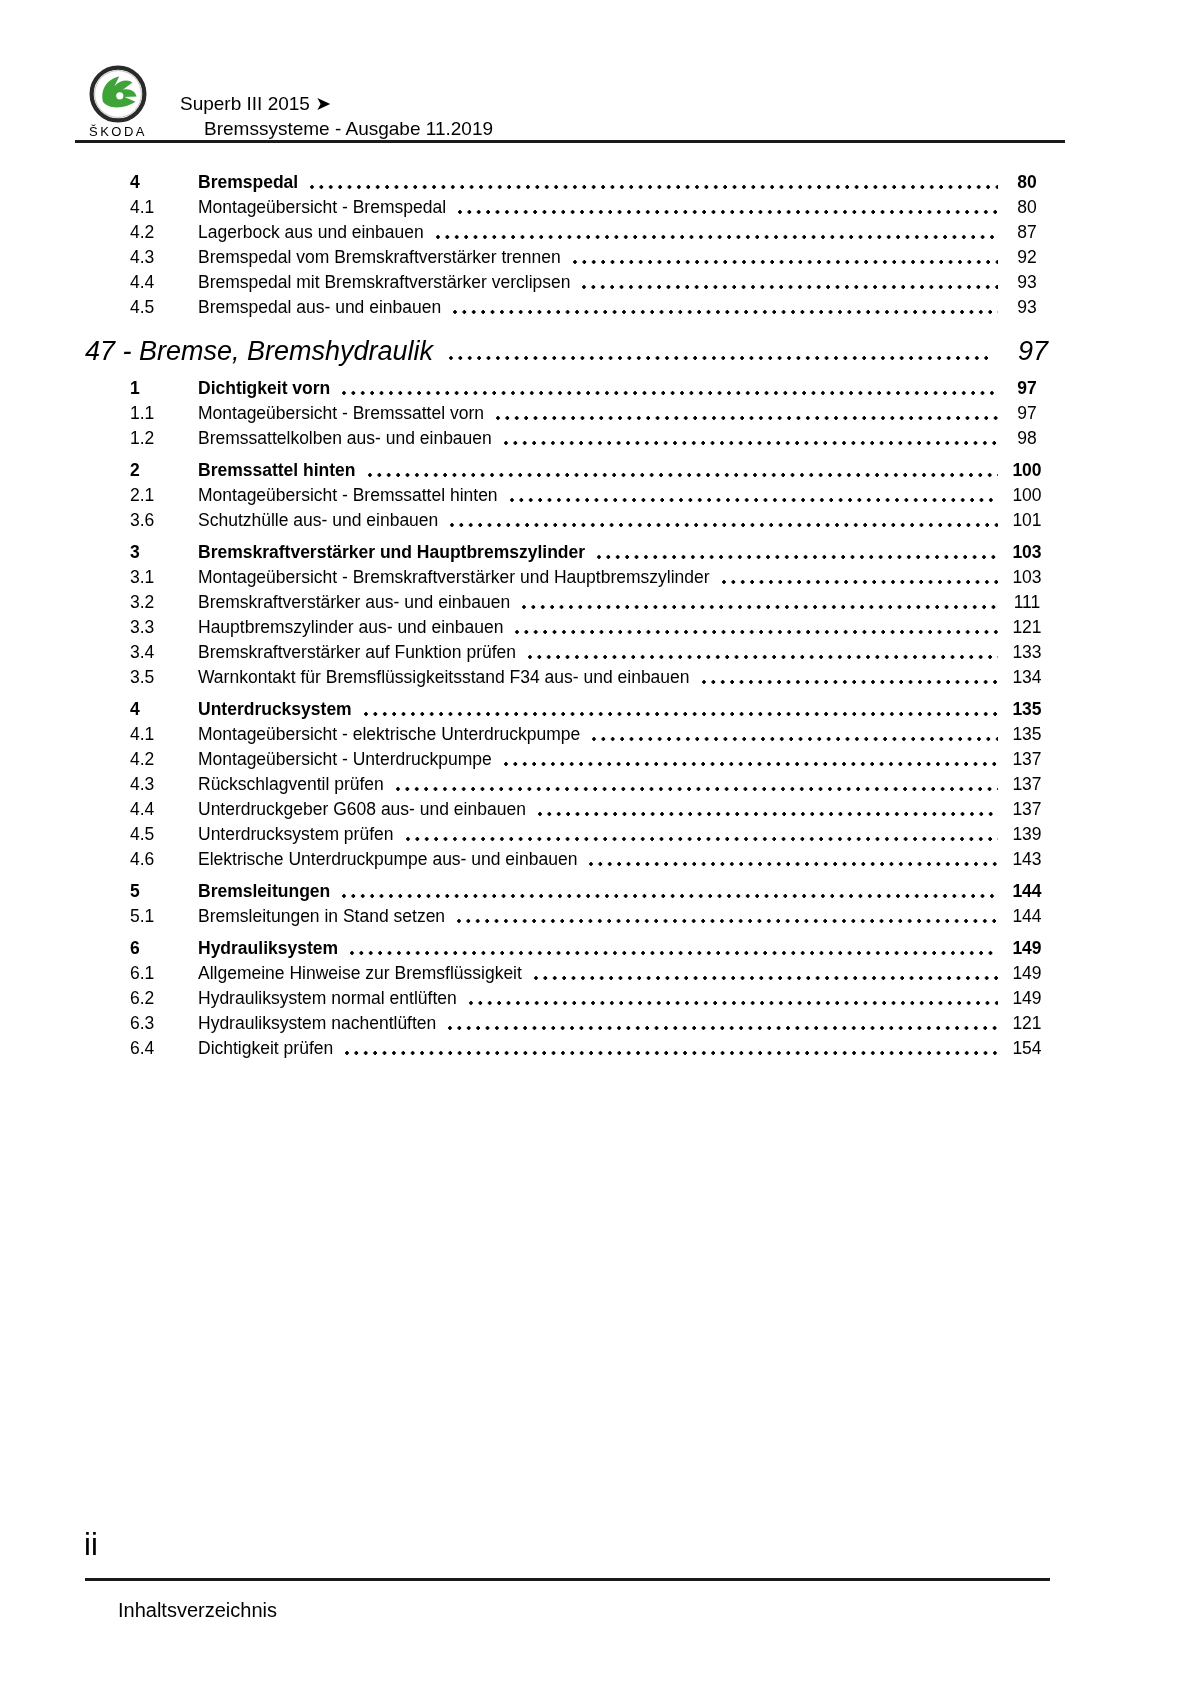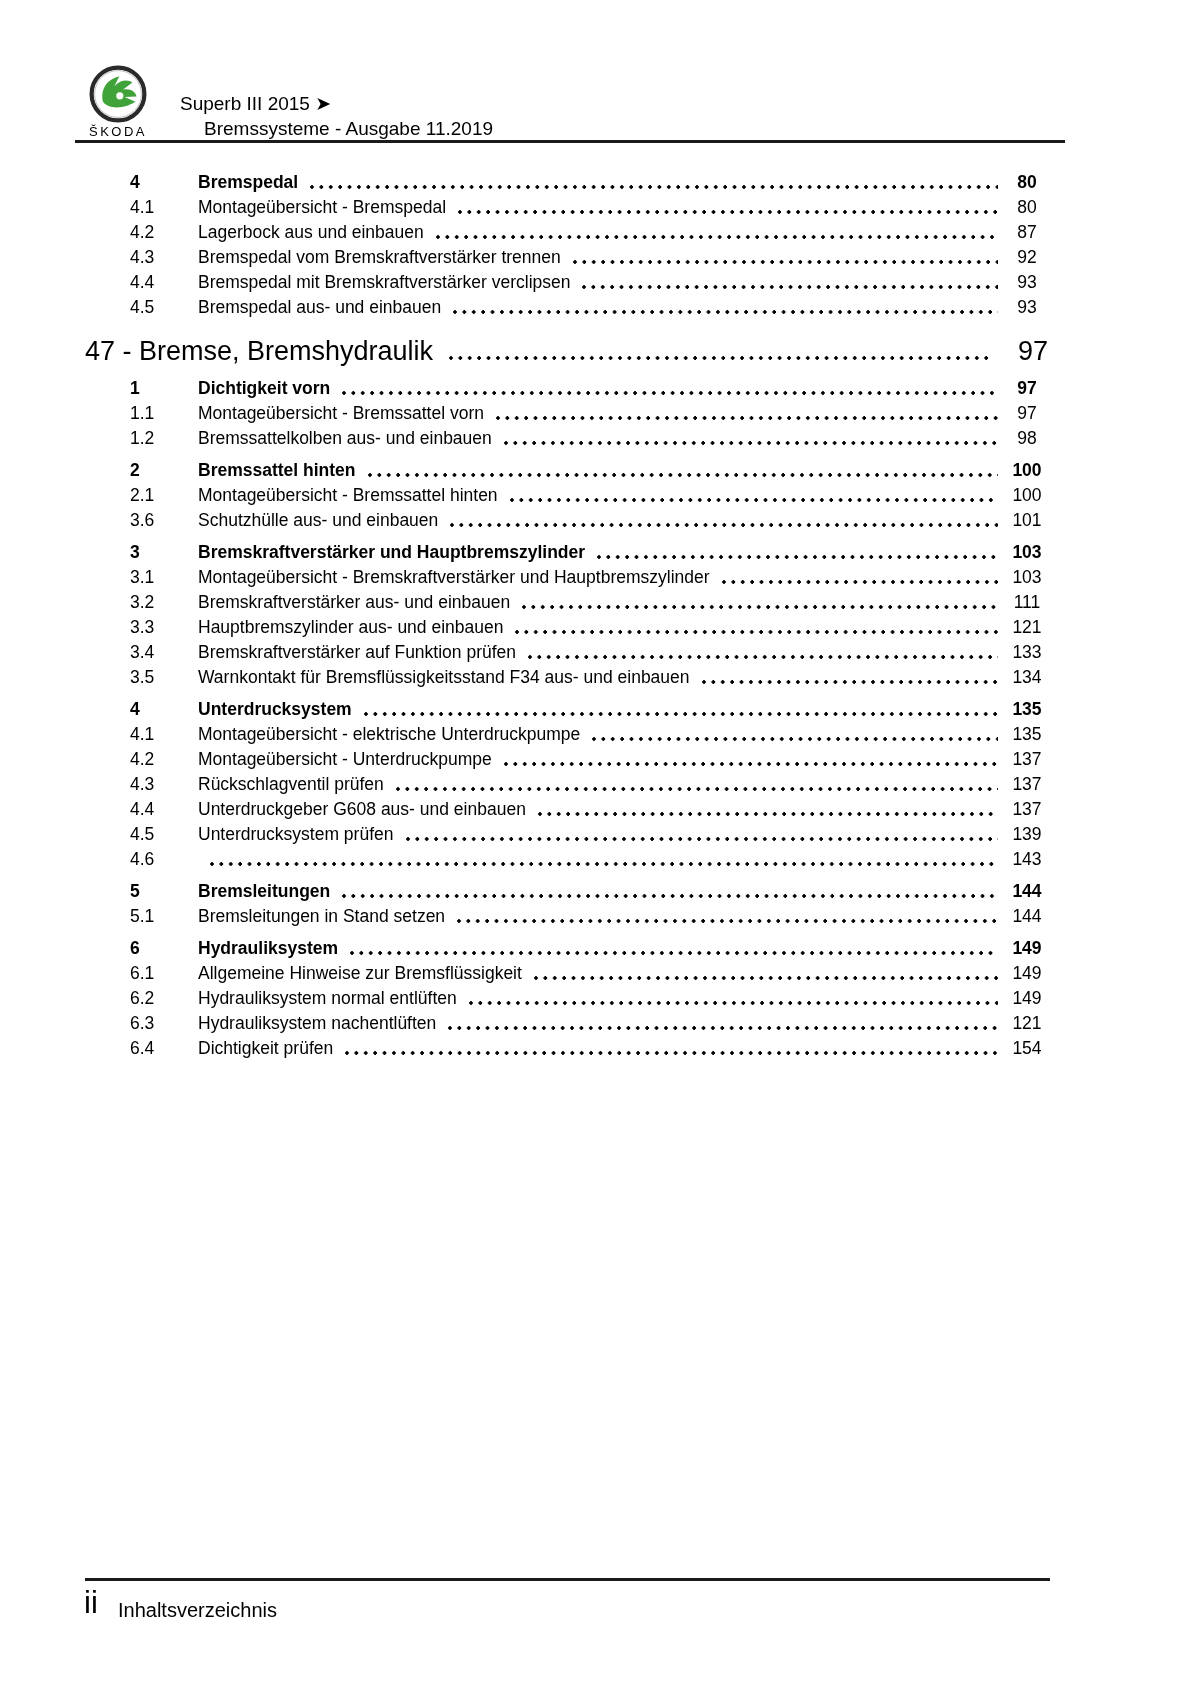--- a/index.html
+++ b/index.html
@@ -43,27 +43,28 @@
   }
   .toc-page  { flex:none; min-width:42px; text-align:center; }
 
   .section-row { font-weight:bold; margin-top:7px; }
 
   .chapter-row {
     display:flex; align-items:flex-end;
     font-size:27px; line-height:36px;
     margin:13px 0 5px 0;
     padding-left:0;
+    font-style:italic;
   }
   .chapter-row .toc-dots { background-position:left 0 bottom 9px; margin:0 10px 0 16px; }
   .chapter-row .toc-page { min-width:50px; text-align:right; }
 
   
   .ftr-rule  { position:absolute; left:85px; top:1578px; width:965px; height:3px; background:#1b1b1b; }
-  .ftr-page  { position:absolute; left:84px;  top:1585px; font-size:31px; }
+  .ftr-page  { position:absolute; left:84px;  top:1527px; font-size:31px; }
   .ftr-label { position:absolute; left:118px; top:1599px; font-size:20px; }
 </style>
 </head>
 <body>
 
 <div>
   <div class="logo-box">
     <svg viewBox="0 0 100 100">
       <circle cx="50" cy="50" r="44" fill="#ffffff" stroke="#2a2a2a" stroke-width="7"></circle>
       <circle cx="50" cy="50" r="39" fill="none" stroke="#bbbbbb" stroke-width="1.5"></circle>
@@ -223,20 +224,21 @@
     <span class="toc-page">137</span>
   </div>
     <div class="toc-row">
     <span class="toc-num">4.5</span>
     <span class="toc-title">Unterdrucksystem prüfen</span>
     <span class="toc-dots"></span>
     <span class="toc-page">139</span>
   </div>
     <div class="toc-row">
     <span class="toc-num">4.6</span>
+    <span class="toc-title">Elektrische Unterdruckpumpe aus- und einbauen</span>
     <span class="toc-dots"></span>
     <span class="toc-page">143</span>
   </div>
     <div class="toc-row section-row">
     <span class="toc-num">5</span>
     <span class="toc-title">Bremsleitungen</span>
     <span class="toc-dots"></span>
     <span class="toc-page">144</span>
   </div>
     <div class="toc-row">

